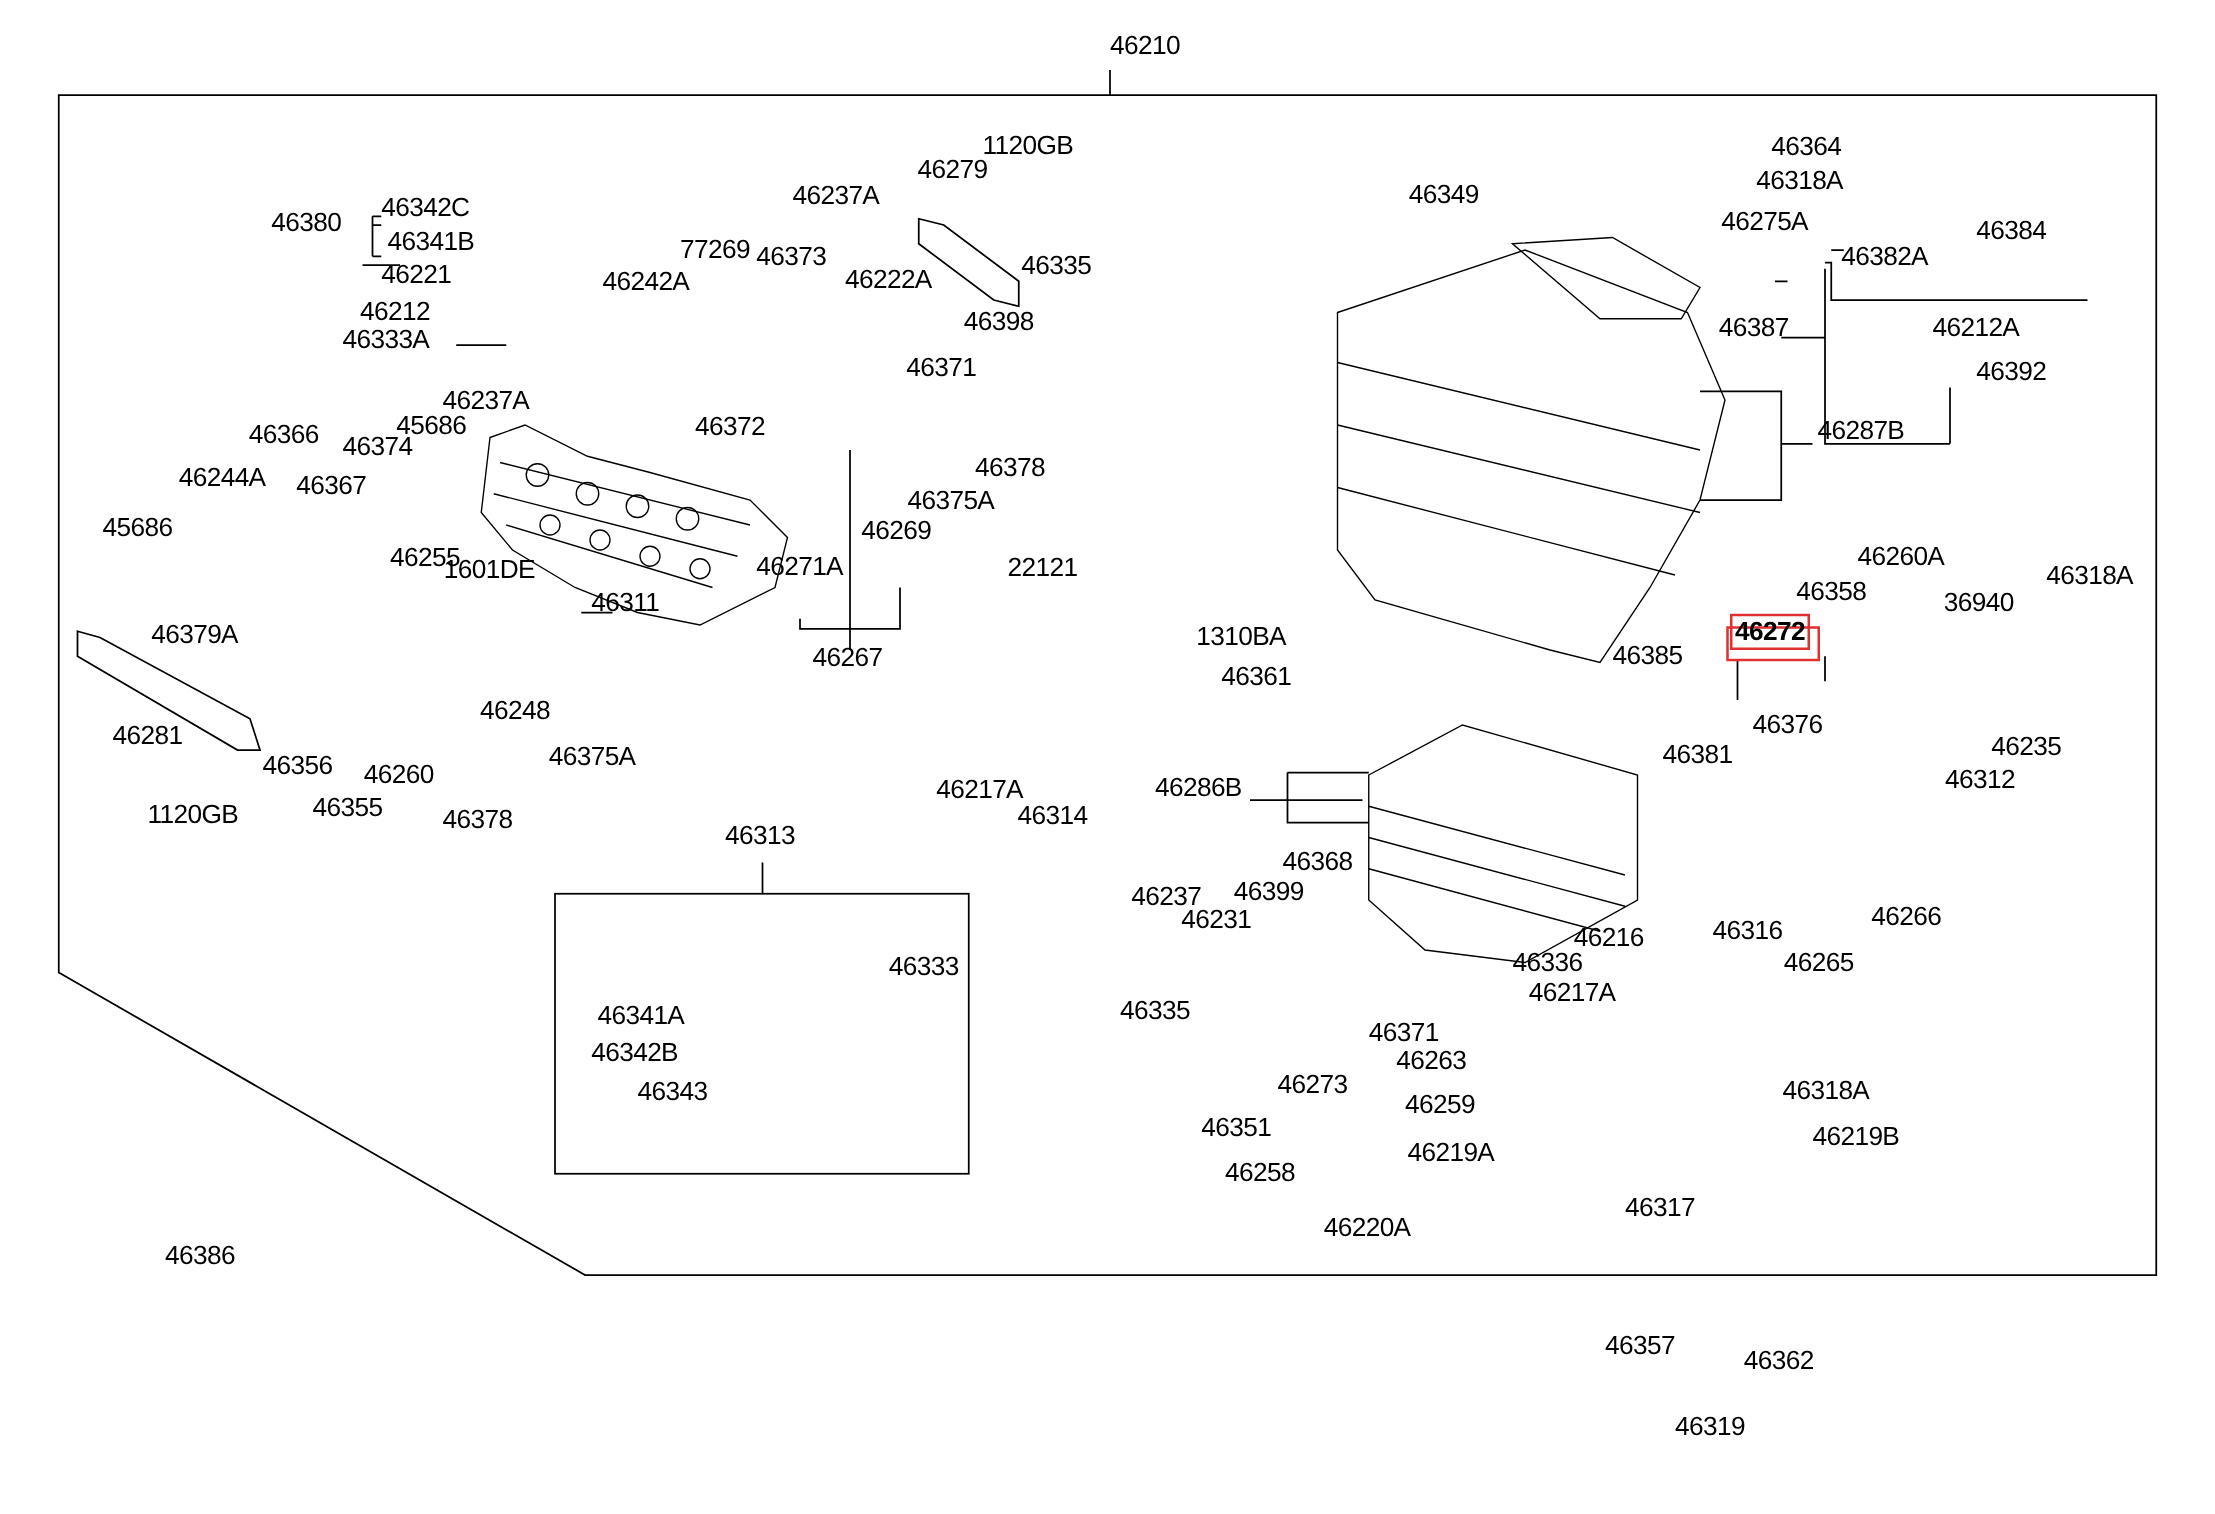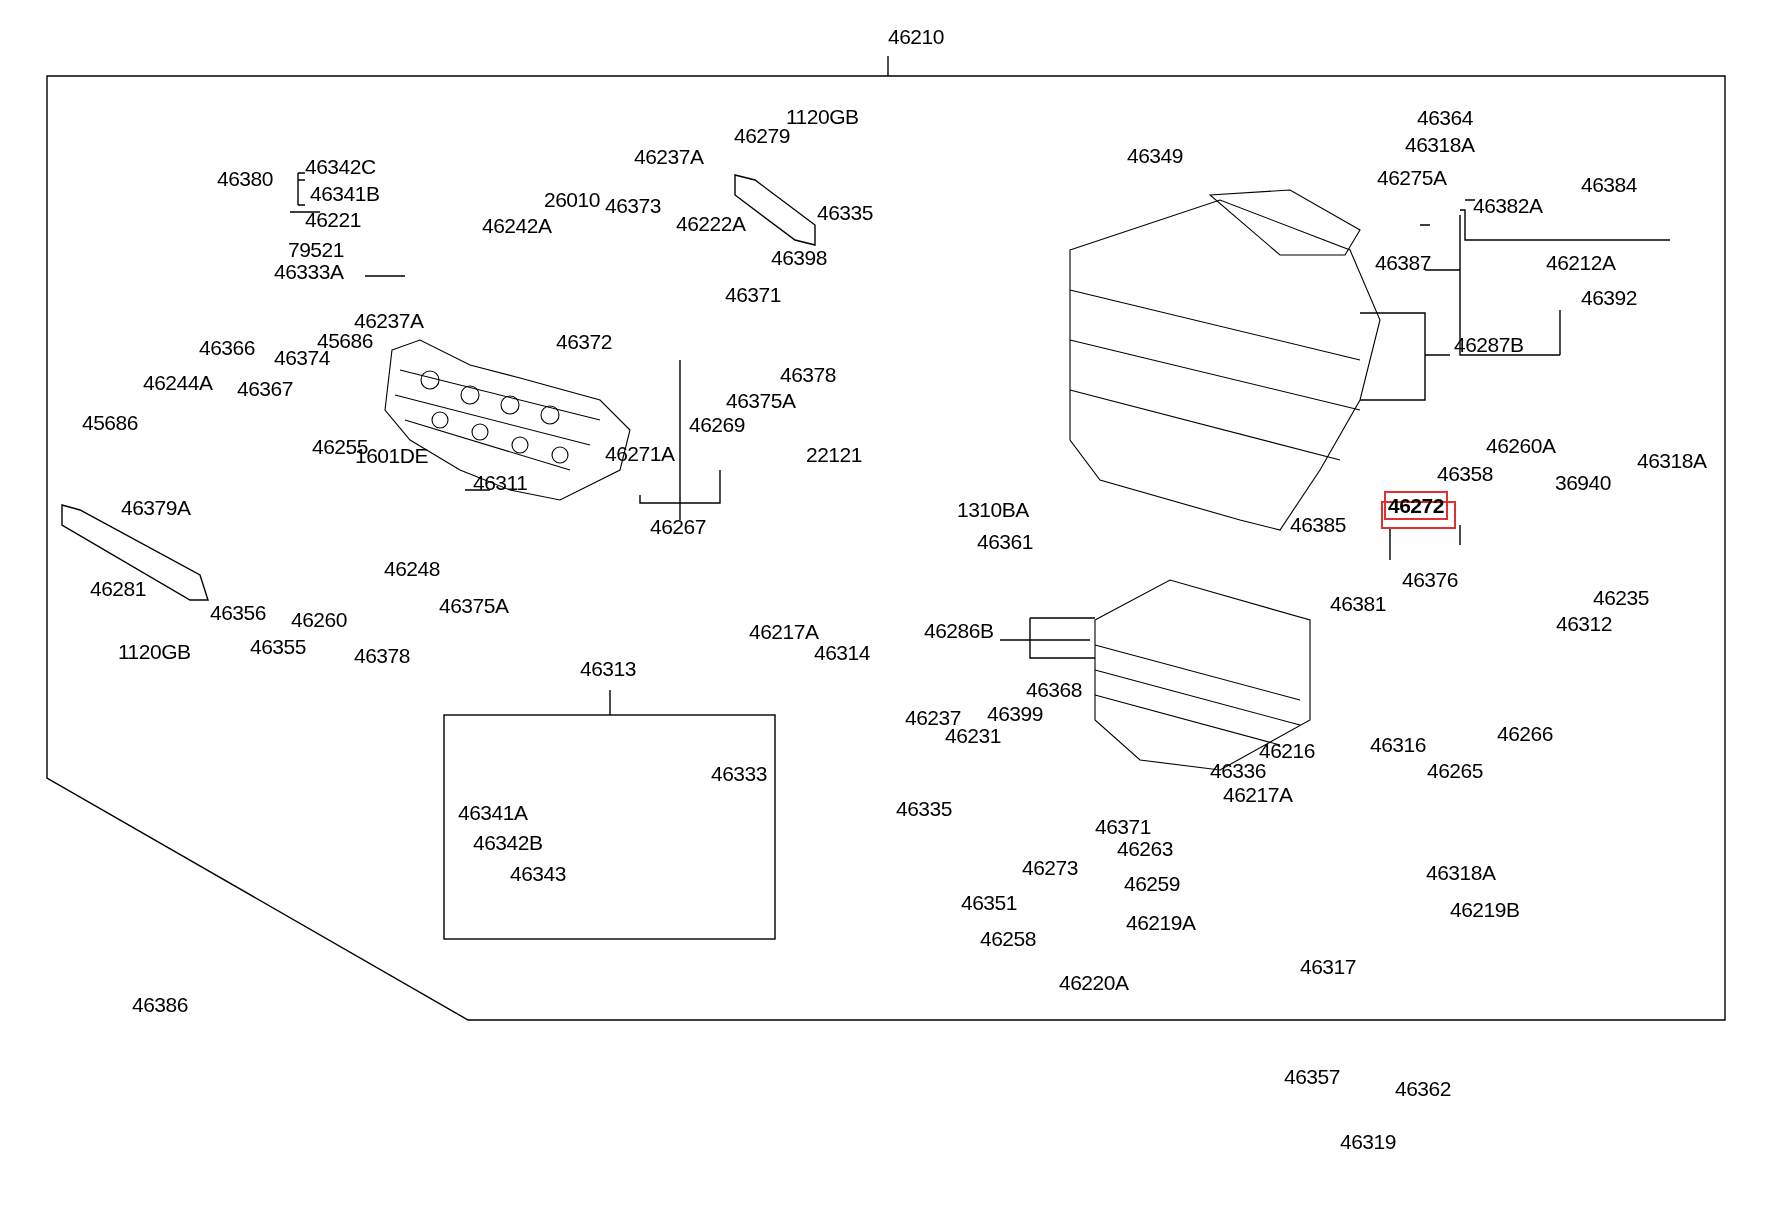--- a/index.html
+++ b/index.html
@@ -62,23 +62,23 @@
 
   <div id="labels">
       <span class="lbl" style="left: 888px; top: 26px;">46210</span>
       <span class="lbl" style="left: 786px; top: 106px;">1120GB</span>
       <span class="lbl" style="left: 734px; top: 125px;">46279</span>
       <span class="lbl" style="left: 634px; top: 146px;">46237A</span>
       <span class="lbl" style="left: 217px; top: 168px;">46380</span>
       <span class="lbl" style="left: 305px; top: 156px;">46342C</span>
       <span class="lbl" style="left: 310px; top: 183px;">46341B</span>
       <span class="lbl" style="left: 305px; top: 209px;">46221</span>
-      <span class="lbl" style="left: 288px; top: 239px;">79521</span>
+      <span class="lbl" style="left: 288px; top: 239px;">46212</span>
       <span class="lbl" style="left: 274px; top: 261px;">46333A</span>
-      <span class="lbl" style="left: 544px; top: 189px;">26010</span>
+      <span class="lbl" style="left: 544px; top: 189px;">77269</span>
       <span class="lbl" style="left: 605px; top: 195px;">46373</span>
       <span class="lbl" style="left: 482px; top: 215px;">46242A</span>
       <span class="lbl" style="left: 676px; top: 213px;">46222A</span>
       <span class="lbl" style="left: 817px; top: 202px;">46335</span>
       <span class="lbl" style="left: 771px; top: 247px;">46398</span>
       <span class="lbl" style="left: 725px; top: 284px;">46371</span>
       <span class="lbl" style="left: 556px; top: 331px;">46372</span>
       <span class="lbl" style="left: 354px; top: 310px;">46237A</span>
       <span class="lbl" style="left: 317px; top: 330px;">45686</span>
       <span class="lbl" style="left: 199px; top: 337px;">46366</span>
@@ -101,21 +101,21 @@
       <span class="lbl" style="left: 439px; top: 595px;">46375A</span>
       <span class="lbl" style="left: 210px; top: 602px;">46356</span>
       <span class="lbl" style="left: 291px; top: 609px;">46260</span>
       <span class="lbl" style="left: 250px; top: 636px;">46355</span>
       <span class="lbl" style="left: 118px; top: 641px;">1120GB</span>
       <span class="lbl" style="left: 354px; top: 645px;">46378</span>
       <span class="lbl" style="left: 580px; top: 658px;">46313</span>
       <span class="lbl" style="left: 749px; top: 621px;">46217A</span>
       <span class="lbl" style="left: 770px; top: 642px; margin-left: 44px;">46314</span>
       <span class="lbl" style="left: 711px; top: 763px;">46333</span>
-      <span class="lbl" style="left: 458px; top: 802px; text-align: right;">46341A</span>
+      <span class="lbl" style="left: 478px; top: 802px; text-align: right;">46341A</span>
       <span class="lbl" style="left: 473px; top: 832px;">46342B</span>
       <span class="lbl" style="left: 510px; top: 863px;">46343</span>
       <span class="lbl" style="left: 132px; top: 994px;">46386</span>
       <span class="lbl" style="left: 1417px; top: 107px;">46364</span>
       <span class="lbl" style="left: 1405px; top: 134px;">46318A</span>
       <span class="lbl" style="left: 1127px; top: 145px;">46349</span>
       <span class="lbl" style="left: 1377px; top: 167px;">46275A</span>
       <span class="lbl" style="left: 1581px; top: 174px;">46384</span>
       <span class="lbl" style="left: 1473px; top: 195px;">46382A</span>
       <span class="lbl" style="left: 1375px; top: 252px;">46387</span>

